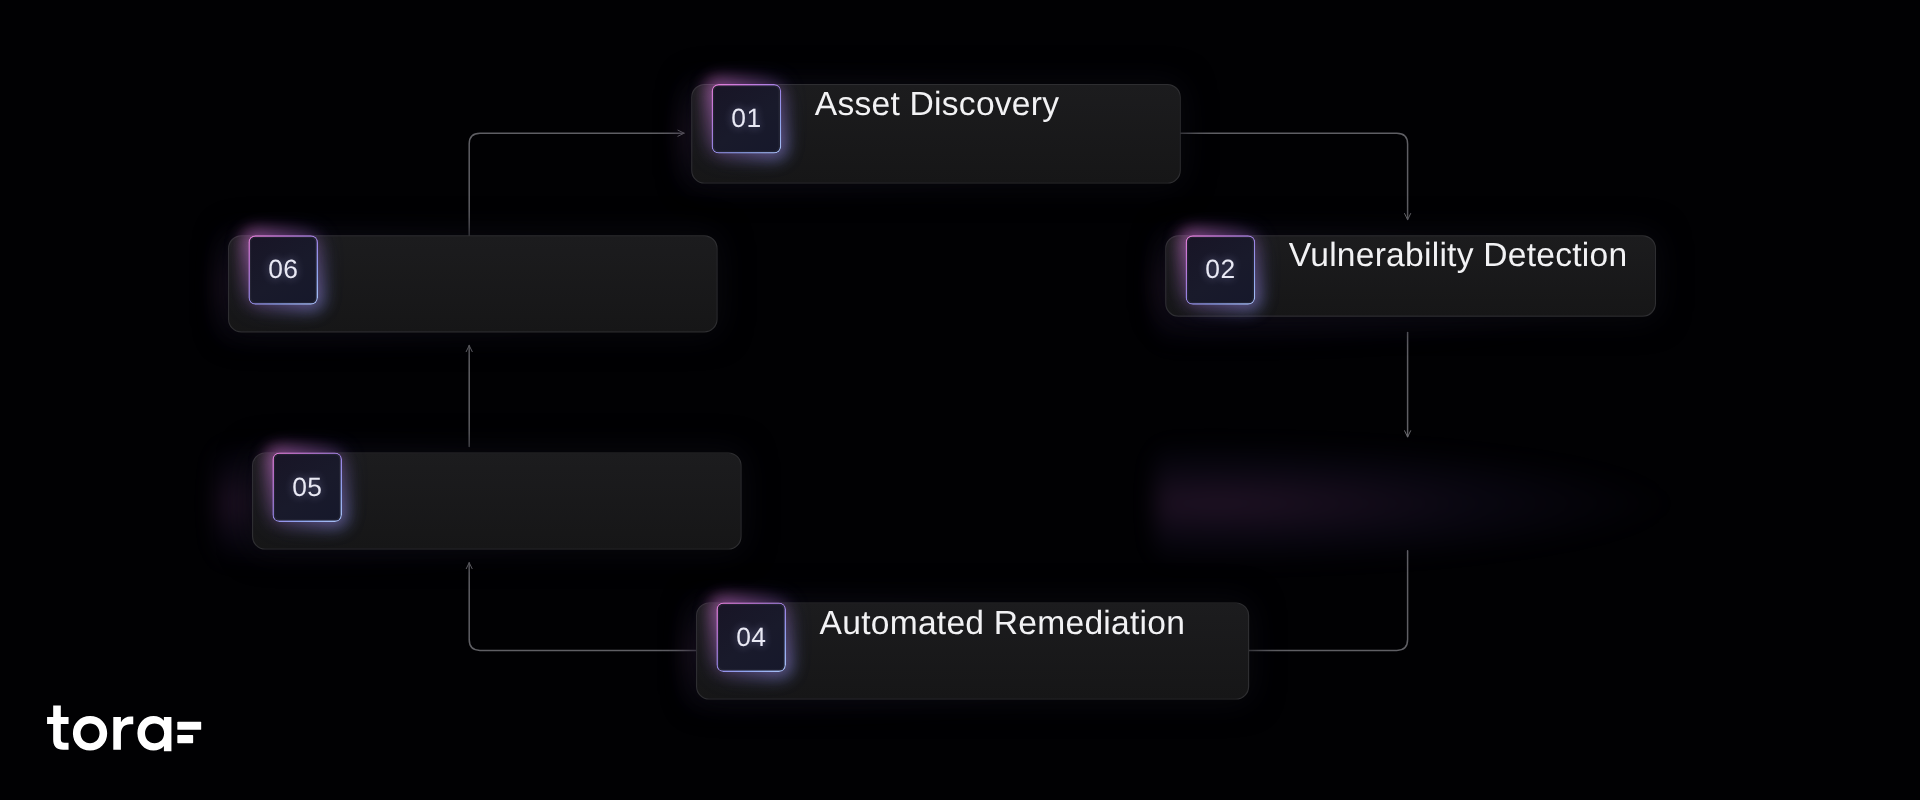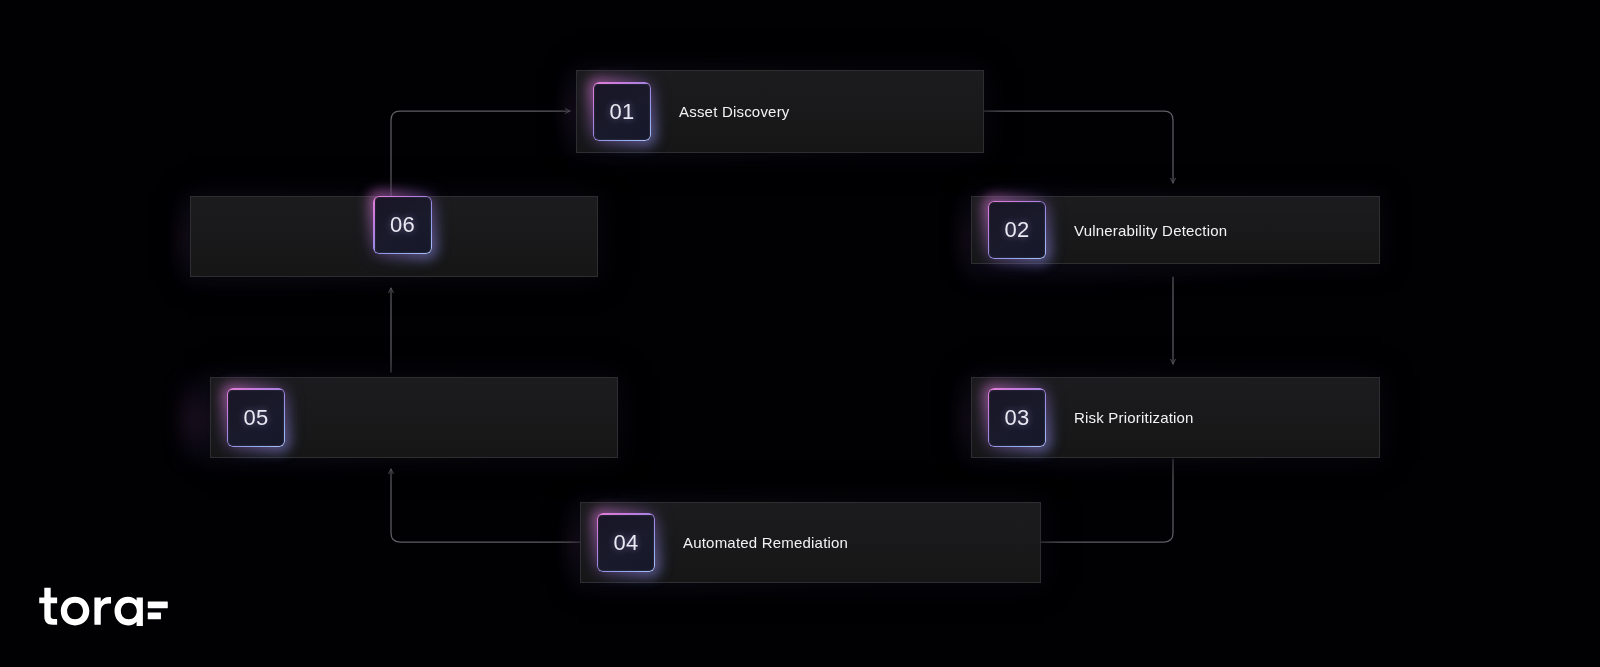--- a/index.html
+++ b/index.html
@@ -9,25 +9,25 @@
     background:#010103;
   }
   #stage{position:absolute;inset:0;width:1600px;height:667px;}
 
   
   #connectors{position:absolute;left:0;top:0;width:1600px;height:667px;z-index:1;}
 
   
   .card{
     position:absolute;z-index:3;
-    display:flex;align-items:center;
+    display:flex;
     box-sizing:border-box;
     background:linear-gradient(180deg,#1c1c1e 0%,#161617 100%);
     border:1px solid #2e2e31;
-    border-radius:0;
+    border-radius:11px;
     padding:0 0 0 17px;
     box-shadow:0 0 26px 2px rgba(10,10,16,.9);
   }
   .card-glow{
     position:absolute;z-index:2;border-radius:16px;
     background:radial-gradient(ellipse at 12% 50%, rgba(186,104,200,.17) 0%, rgba(120,90,200,.07) 42%, rgba(0,0,0,0) 72%);
     filter:blur(9px);pointer-events:none;
   }
 
   
@@ -57,21 +57,21 @@
       radial-gradient(circle at 96% 96%, rgba(130,155,245,.42) 0%, rgba(130,155,245,0) 60%);
     filter:blur(6px);pointer-events:none;z-index:-1;
   }
   .badge-num{
     position:relative;z-index:2;
     font-size:22px;color:#e9e9f4;letter-spacing:.3px;
     text-shadow:0 0 7px rgba(190,190,255,.45);
   }
 
   .card-label{
-    color:#f2f2f4;font-size:15px;letter-spacing:.2px;
+    color:#f2f2f4;font-size:28px;letter-spacing:.2px;
     margin-left:29px;white-space:nowrap;
   }
 
   
   #logo{position:absolute;left:33px;top:586px;z-index:4;height:40px;}
 </style>
 </head>
 <body>
 
 <div id="stage">
@@ -112,26 +112,20 @@
     <div class="card-label">Asset Discovery</div>
   </div>
 
   <div class="card" style="left:971px;top:196px;width:409px;height:68px;">
     <div class="badge">
       <span class="badge-num">02</span>
     </div>
     <div class="card-label">Vulnerability Detection</div>
   </div>
 
-  <div class="card" style="left:971px;top:377px;width:409px;height:81px;">
-    <div class="badge">
-      <span class="badge-num">03</span>
-    </div>
-    <div class="card-label">Risk Prioritization</div>
-  </div>
 
   <div class="card" style="left:580px;top:502px;width:461px;height:81px;">
     <div class="badge">
       <span class="badge-num">04</span>
     </div>
     <div class="card-label">Automated Remediation</div>
   </div>
 
   <div class="card" style="left:190px;top:377px;width:408px;height:81px;margin-left:20px;">
     <div class="badge">

